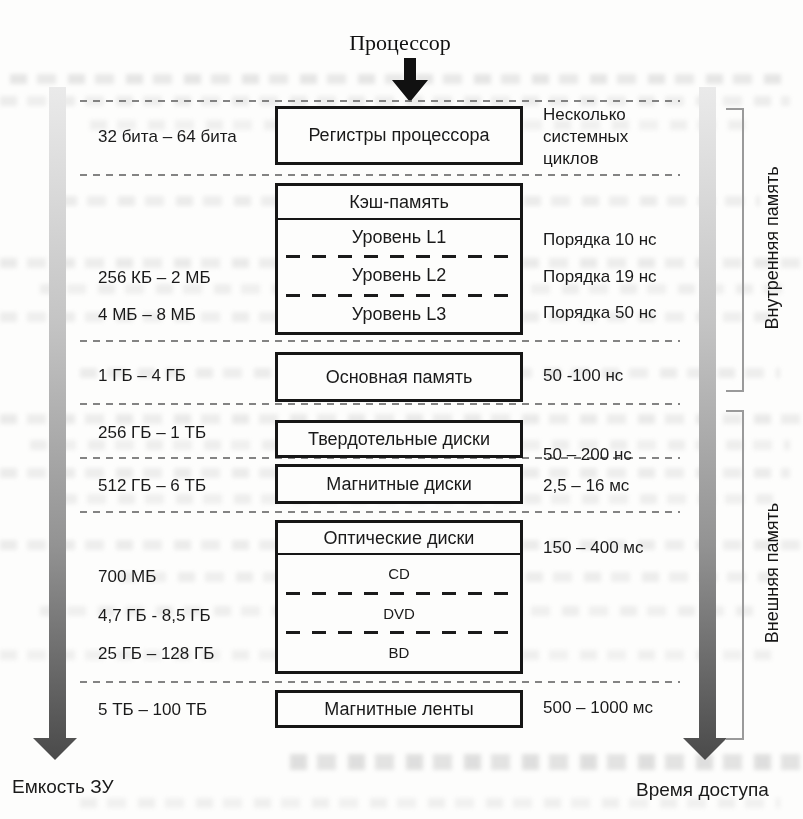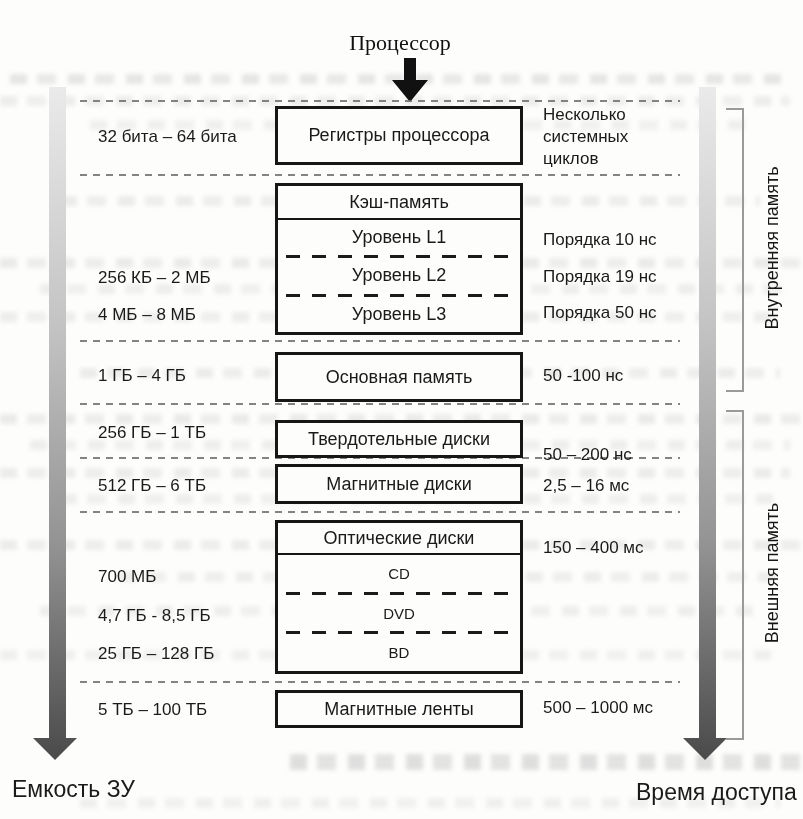--- a/index.html
+++ b/index.html
@@ -61,21 +61,21 @@
   
   .bracket {
     position:absolute; left:726px; width:18px;
     border:2px solid #9a9a9a; border-left:none;
   }
   .vlabel {
     position:absolute; white-space:nowrap; font-size:18px; color:#161616;
     transform:translate(-50%,-50%) rotate(-90deg);
   }
   
-  .axis { position:absolute; font-size:23px; }
+  .axis { position:absolute; font-size:19px; }
 </style>
 </head>
 <body>
 
 <div id="stage">
 
   <div class="layer">
     <div class="bleed" style="top:74px;  left:10px;  width:780px; opacity:.20;"></div>
     <div class="bleed" style="top:96px;  left:0px;   width:790px; opacity:.14;"></div>
     <div class="bleed" style="top:120px; left:90px;  width:660px; opacity:.12;"></div>

